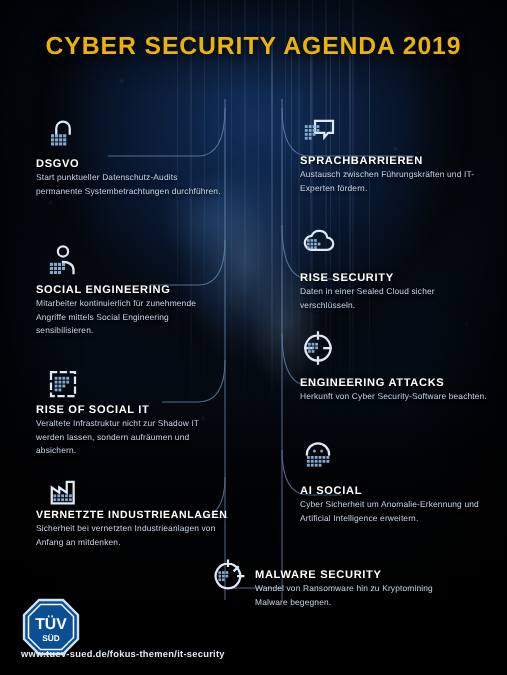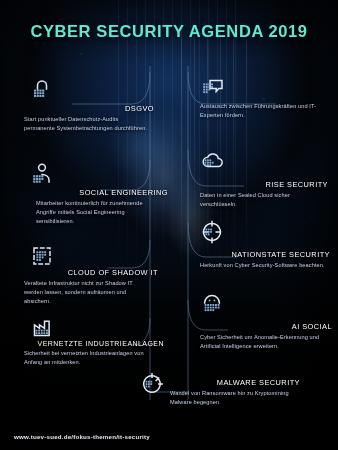--- a/index.html
+++ b/index.html
@@ -62,40 +62,39 @@
   .bg-vignette {
     position:absolute; inset:0;
     background:
       linear-gradient(180deg, rgba(0,0,0,.55) 0%, rgba(0,0,0,0) 14%, rgba(0,0,0,0) 58%, rgba(0,0,0,.85) 88%, #000 100%),
       linear-gradient(90deg, rgba(0,0,0,.80) 0%, rgba(0,0,0,0) 20%, rgba(0,0,0,0) 80%, rgba(0,0,0,.80) 100%);
   }
 
   
   .title {
     position:absolute; top:22px; left:0; width:100%;
-    text-align:center; color:#5eead4;
+    text-align:center; color:#eab308;
     font-size:16.5px; font-weight:bold; letter-spacing:.6px;
     text-shadow:0 1px 6px rgba(0,0,0,.9);
     z-index:9;
   }
 
   
   .connectors { position:absolute; inset:0; z-index:4; }
 
   
   .item { position:absolute; z-index:6; }
   .item .icon { position:absolute; }
   .item .txt  { position:absolute; }
   .item.left .txt { left:0; }
 
   .head {
-    color:#fff; font-size:7.4px; font-weight:normal; letter-spacing:.45px;
+    color:#fff; font-size:7.4px; font-weight:bold; letter-spacing:.45px;
     white-space:nowrap; text-shadow:0 1px 3px rgba(0,0,0,.95);
     margin-bottom:2px;
-    text-align:right;
   }
   .body {
     color:#c6d4e6; font-size:5.6px; line-height:1.62; letter-spacing:.1px;
     text-shadow:0 1px 3px rgba(0,0,0,.95); max-width:125px;
   }
 
   svg.ic { display:block; overflow:visible; }
   .ic .stroke { fill:none; stroke:#dfe9f5; stroke-width:1.5; stroke-linecap:square; stroke-linejoin:miter; }
   .ic .px { fill:#8fb6dd; opacity:.92; }
 
@@ -187,21 +186,21 @@
           <rect x="3.2" y="15.9" width="2.1" height="2.1"></rect>
             <rect x="5.9" y="15.9" width="2.1" height="2.1"></rect>
           <rect x="8.6" y="15.9" width="2.1" height="2.1"></rect>
             <rect x="11.3" y="15.9" width="2.1" height="2.1"></rect>
           <rect x="3.2" y="18.6" width="2.1" height="2.1"></rect>
             <rect x="5.9" y="18.6" width="2.1" height="2.1"></rect>
           <rect x="8.6" y="18.6" width="2.1" height="2.1"></rect>
         </g>
       </svg>
     </div>
-    <div class="txt" style="left:24px; top:188px; width:132px;margin-left:12px;">
+    <div class="txt" style="left:24px; top:188px; width:132px;">
       <div class="head">SOCIAL ENGINEERING</div>
       <div class="body">Mitarbeiter kontinuierlich für zunehmende Angriffe mittels Social Engineering sensibilisieren.</div>
     </div>
   </div>
 
   <div class="item left">
     <div class="icon" style="left:30px; top:244px;">
       <svg class="ic" width="24" height="24" viewBox="0 0 24 24">
         <path class="stroke" d="M4 4 h16 v16 H4 Z" stroke-dasharray="3.4 3.2"></path>
         <g class="px">
@@ -215,21 +214,21 @@
             <rect x="14.2" y="9.8" width="1.9" height="1.9"></rect>
           <rect x="6.4" y="12.4" width="1.9" height="1.9"></rect>
             <rect x="9" y="12.4" width="1.9" height="1.9"></rect>
           <rect x="11.6" y="12.4" width="1.9" height="1.9"></rect>
           <rect x="6.4" y="15" width="1.9" height="1.9"></rect>
             <rect x="9" y="15" width="1.9" height="1.9"></rect>
         </g>
       </svg>
     </div>
     <div class="txt" style="left:24px; top:268px; width:134px;">
-      <div class="head">CLOUD OF SHADOW IT</div>
+      <div class="head">RISE OF SOCIAL IT</div>
       <div class="body">Veraltete Infrastruktur nicht zur Shadow IT werden lassen, sondern aufräumen und absichern.</div>
     </div>
   </div>
 
   <div class="item left">
     <div class="icon" style="left:30px; top:316px;">
       <svg class="ic" width="24" height="24" viewBox="0 0 24 24">
         <path class="stroke" d="M4.5 19.5 V9 l5 3.4 V9 l5 3.4 V5.2 h4.6 V19.5 Z"></path>
         <g class="px">
           <rect x="5.6" y="13.6" width="1.9" height="1.9"></rect>
@@ -266,20 +265,21 @@
             <rect x="11" y="10" width="1.9" height="1.9"></rect>
           <rect x="3.2" y="12.6" width="1.9" height="1.9"></rect>
             <rect x="5.8" y="12.6" width="1.9" height="1.9"></rect>
           <rect x="8.4" y="12.6" width="1.9" height="1.9"></rect>
           <rect x="3.2" y="15.2" width="1.9" height="1.9"></rect>
             <rect x="5.8" y="15.2" width="1.9" height="1.9"></rect>
         </g>
       </svg>
     </div>
     <div class="txt" style="left:200px; top:102px; width:132px;">
+      <div class="head">SPRACHBARRIEREN</div>
       <div class="body">Austausch zwischen Führungskräften und IT-Experten fördern.</div>
     </div>
   </div>
 
   <div class="item right">
     <div class="icon" style="left:200px; top:150px;">
       <svg class="ic" width="26" height="24" viewBox="0 0 26 24">
         <path class="stroke" d="M8 16.5 h10 a4 4 0 0 0 .3-8 a5.6 5.6 0 0 0-10.6-1.3 A3.8 3.8 0 0 0 8 16.5 Z"></path>
         <g class="px">
           <rect x="4.6" y="9.4" width="1.8" height="1.8"></rect>
@@ -312,21 +312,21 @@
           <rect x="10.2" y="8.6" width="1.8" height="1.8"></rect>
           <rect x="5.4" y="11" width="1.8" height="1.8"></rect>
             <rect x="7.8" y="11" width="1.8" height="1.8"></rect>
           <rect x="10.2" y="11" width="1.8" height="1.8"></rect>
           <rect x="5.4" y="13.4" width="1.8" height="1.8"></rect>
             <rect x="7.8" y="13.4" width="1.8" height="1.8"></rect>
         </g>
       </svg>
     </div>
     <div class="txt" style="left:200px; top:250px; width:130px;">
-      <div class="head">NATIONSTATE SECURITY</div>
+      <div class="head">ENGINEERING ATTACKS</div>
       <div class="body">Herkunft von Cyber Security-Software beachten.</div>
     </div>
   </div>
 
   <div class="item right">
     <div class="icon" style="left:200px; top:292px;">
       <svg class="ic" width="26" height="24" viewBox="0 0 26 24">
         <path class="stroke" d="M4.6 11 a7.4 7.4 0 0 1 14.8 0"></path>
         <circle class="px" cx="9.6" cy="8.6" r="1"></circle>
         <circle class="px" cx="14.4" cy="8.6" r="1"></circle>
@@ -372,16 +372,24 @@
             <rect x="8" y="13.6" width="1.8" height="1.8"></rect>
         </g>
       </svg>
     </div>
     <div class="txt" style="left:170px; top:378px; width:130px;">
       <div class="head">MALWARE SECURITY</div>
       <div class="body">Wandel von Ransomware hin zu Kryptomining Malware begegnen.</div>
     </div>
   </div>
 
+  <div class="logo">
+    <svg width="40" height="40" viewBox="0 0 40 40">
+      <polygon points="12,2 28,2 38,12 38,28 28,38 12,38 2,28 2,12" fill="#0a4f94" stroke="#cfe0f0" stroke-width="1.6"></polygon>
+      <polygon points="13,5 27,5 35,13 35,27 27,35 13,35 5,27 5,13" fill="none" stroke="#ffffff" stroke-width="1"></polygon>
+      <text x="20" y="21" text-anchor="middle" fill="#ffffff" font-family="Liberation Sans, sans-serif" font-size="10.5" font-weight="bold">TÜV</text>
+      <text x="20" y="29.5" text-anchor="middle" fill="#ffffff" font-family="Liberation Sans, sans-serif" font-size="5.5" font-weight="bold">SÜD</text>
+    </svg>
+  </div>
 
   <div class="url">www.tuev-sued.de/fokus-themen/it-security</div>
 
 </div>
 
 </body></html>

